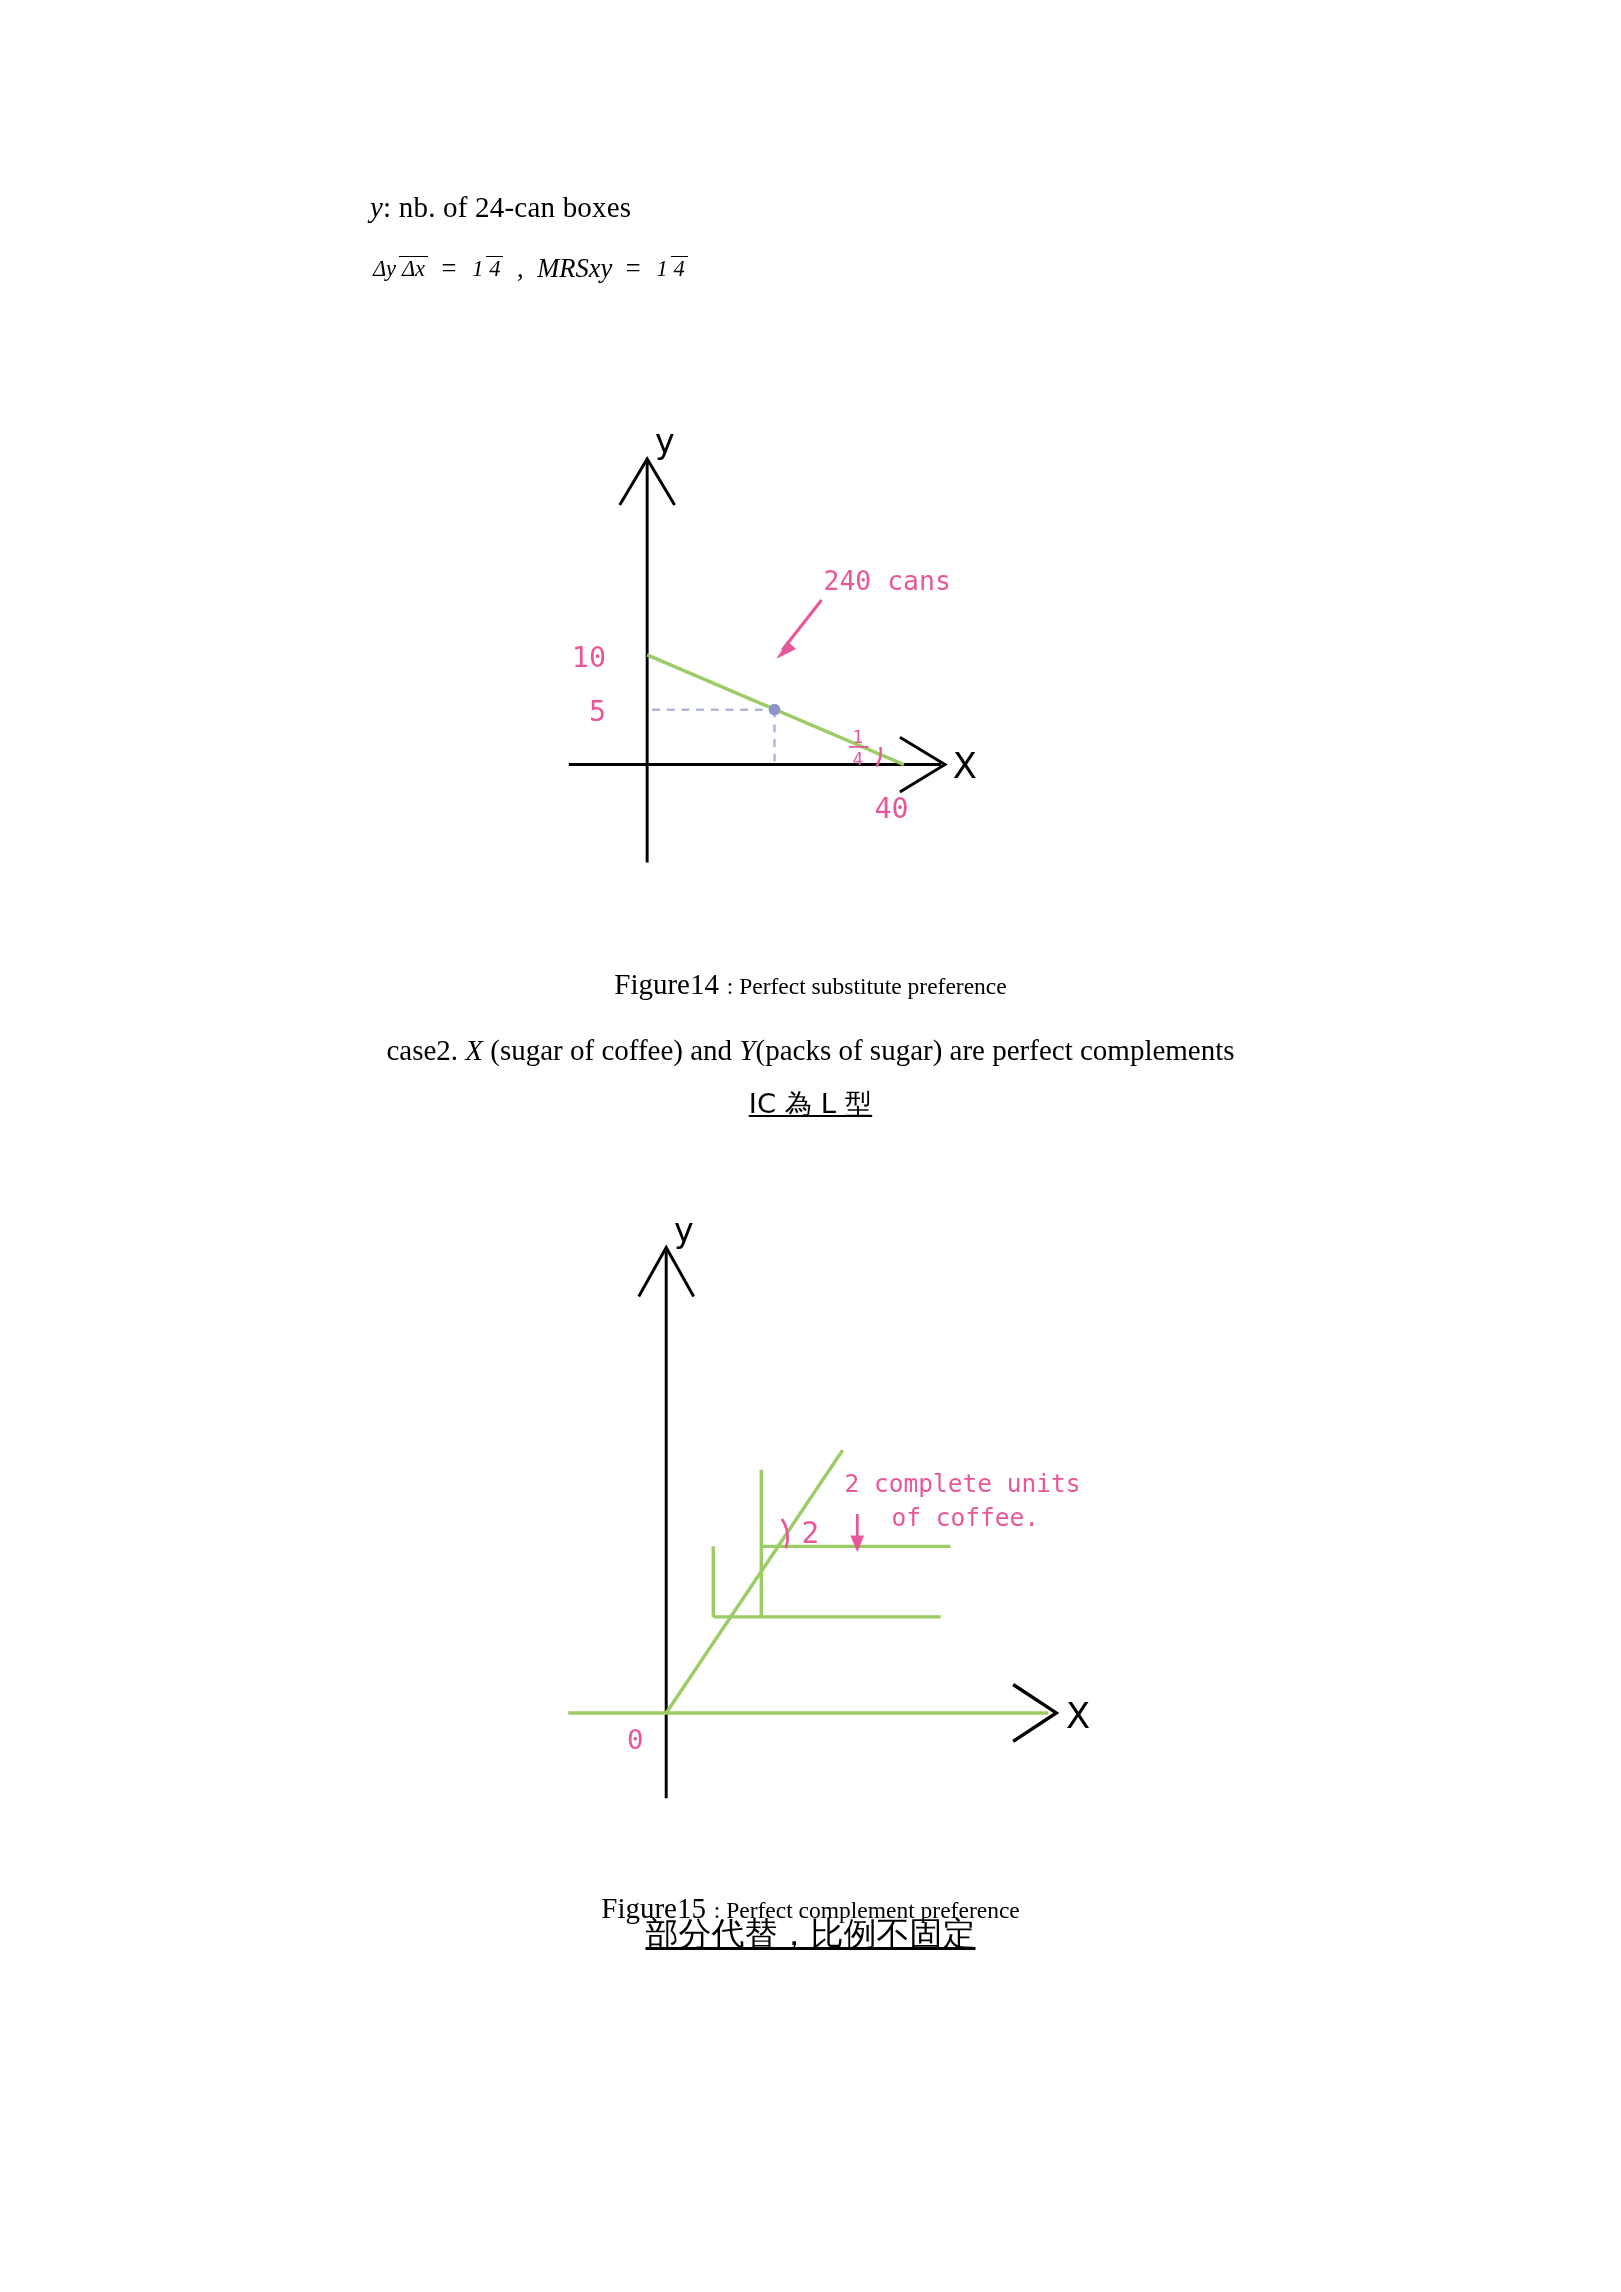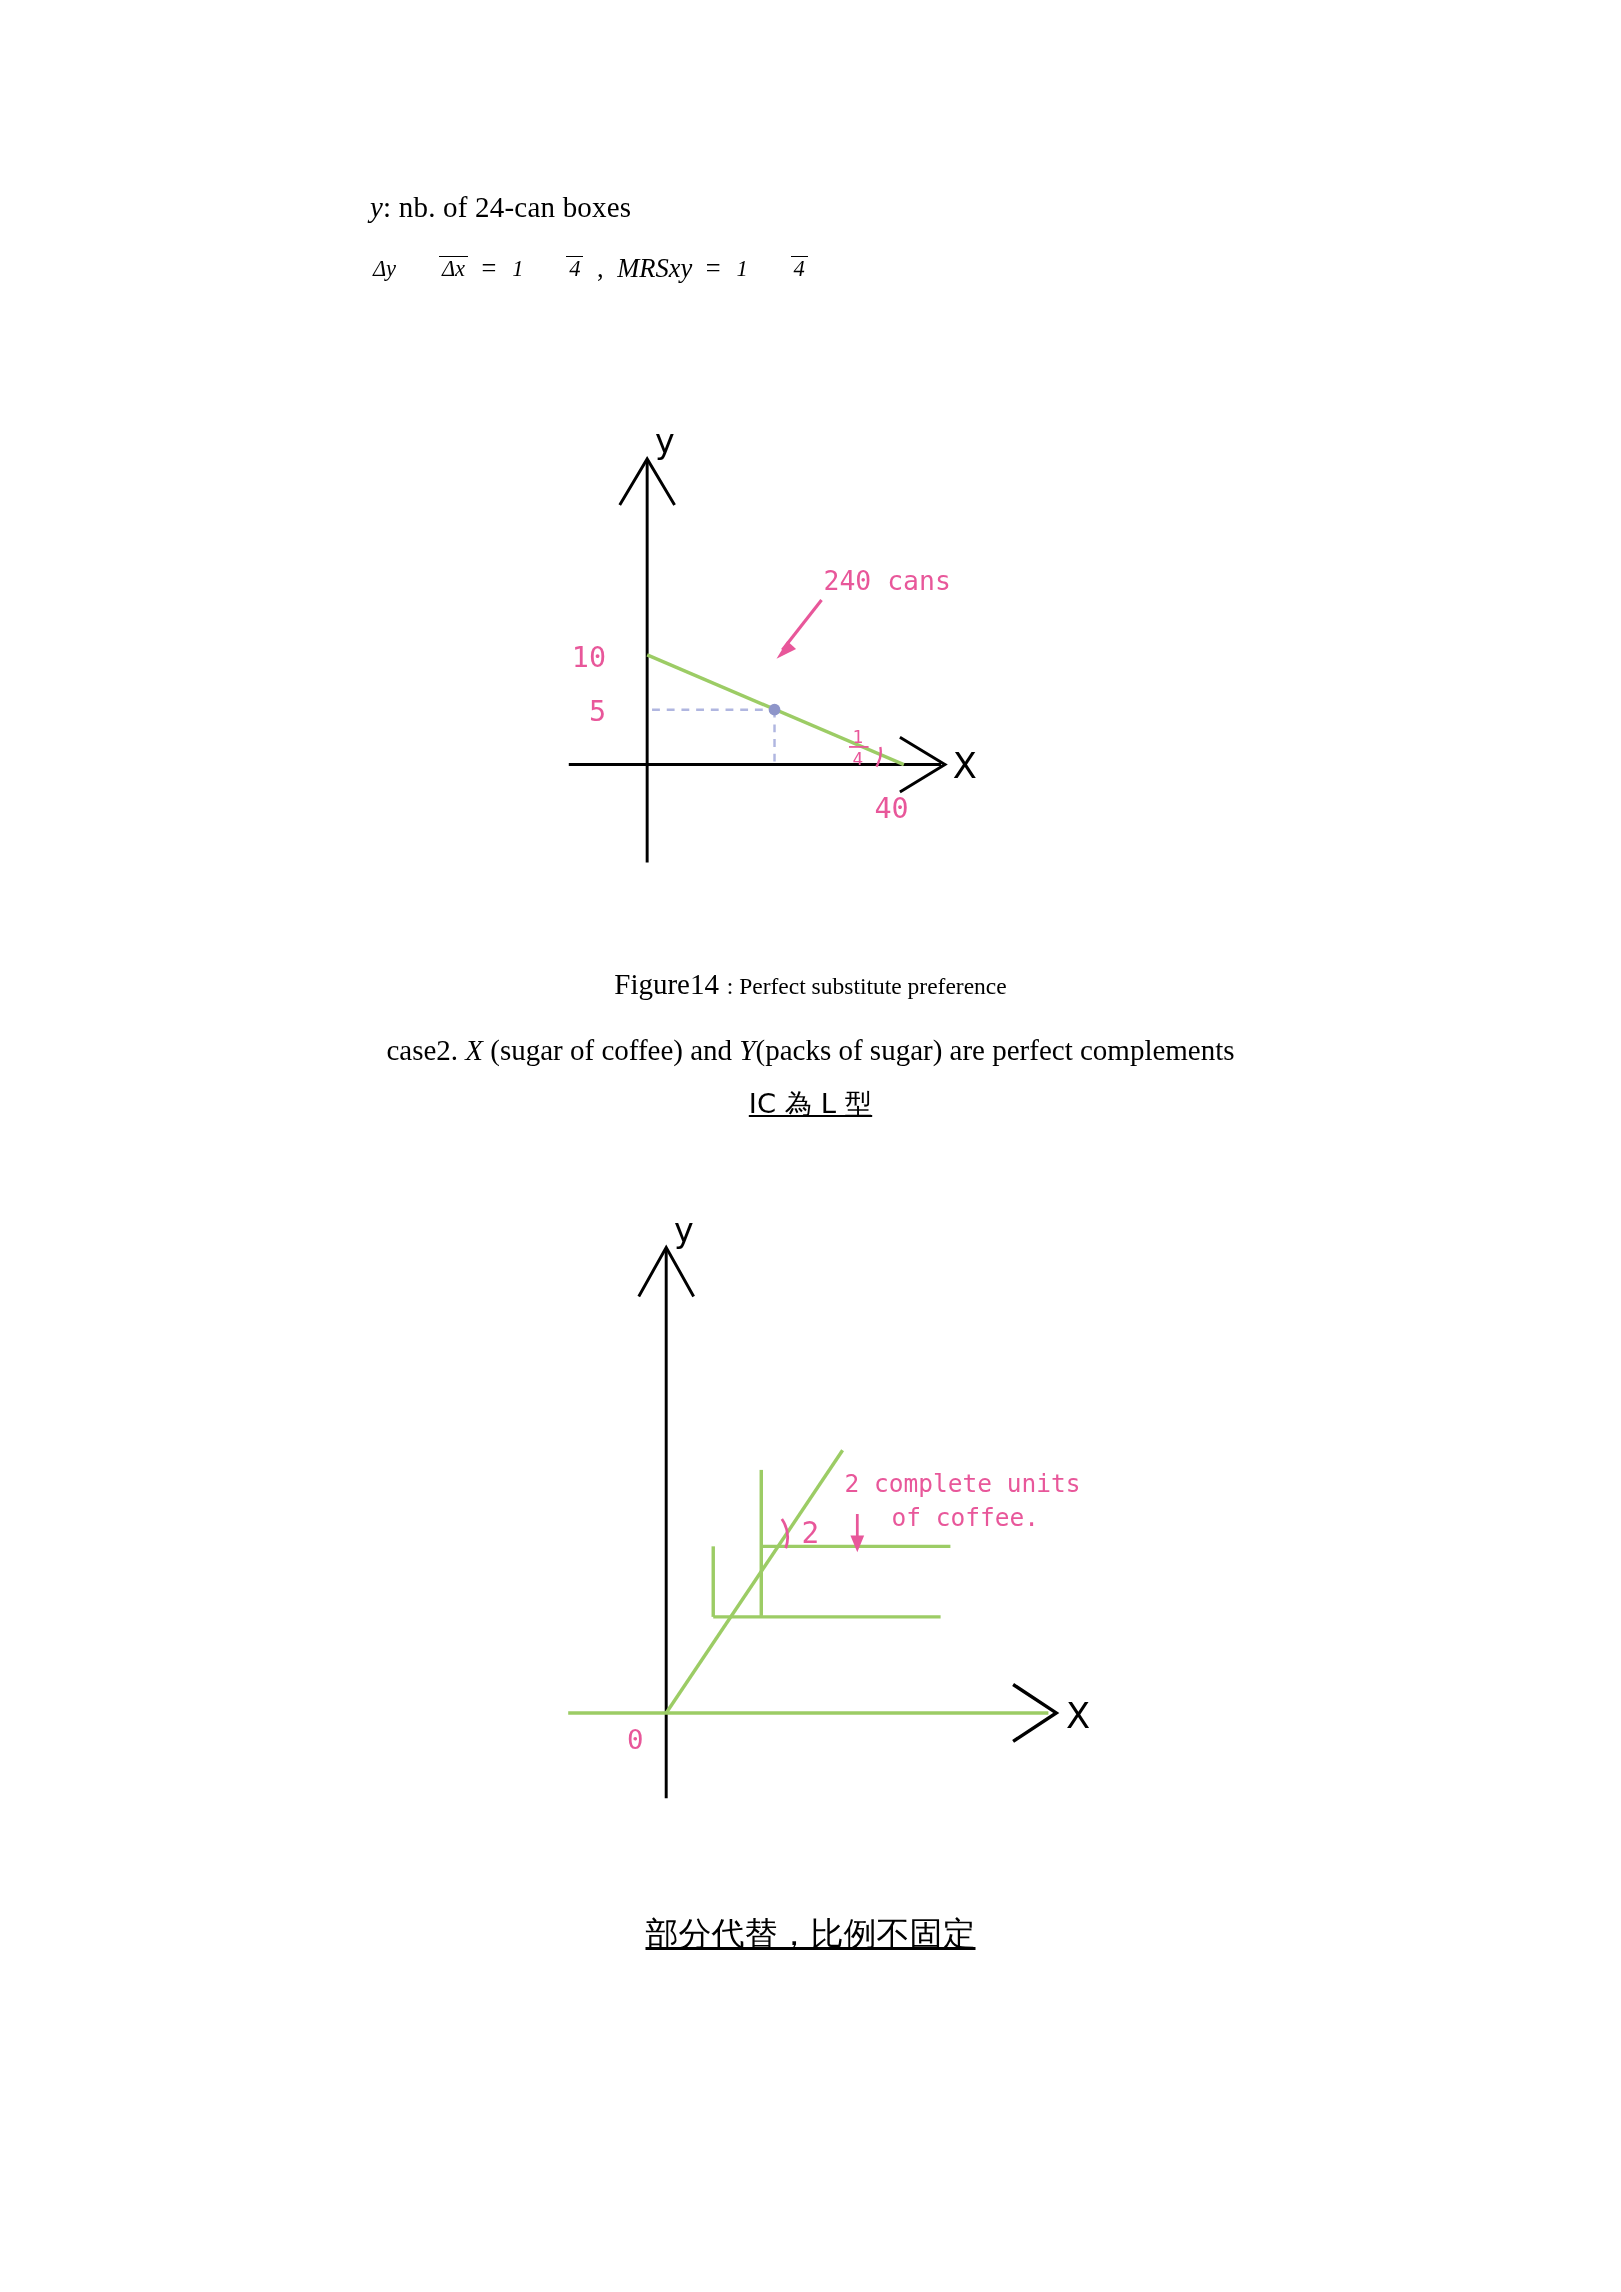--- a/index.html
+++ b/index.html
@@ -43,21 +43,21 @@
     font-style: italic;
   }
   .frac {
     display: inline-flex;
     align-items: center;
     vertical-align: middle;
     line-height: 1.05;
     font-size: 22.5px;
   }
   .frac .num { padding: 0 2.9px; }
-  .frac .den { padding: 0 2.9px; border-top: 1.6px solid #000; margin-left: 40px; }
+  .frac .den { padding: 0 2.9px; border-top: 1.6px solid #000; }
   .eqsign { font-style: italic; font-size: 26.5px; padding: 0 3.9px;}
   .comma { font-style: normal; padding: 0 5.9px; font-size: 26.5px; }
   .mrstext { font-style: italic; font-size: 26.5px; }
 
   
   .caption {
     position: absolute;
     width: 100%;
     text-align: center;
     font-size: 26.5px;
@@ -188,17 +188,20 @@
 
       <text x="322" y="288" font-family="'DejaVu Sans Mono', monospace" font-size="25" fill="#e8579a">2 complete units</text>
       <text x="370" y="322" font-family="'DejaVu Sans Mono', monospace" font-size="25" fill="#e8579a">of coffee.</text>
 
       <text x="148" y="32" font-family="'DejaVu Sans', sans-serif" font-size="34" fill="#000">y</text>
       <text x="548" y="528" font-family="'DejaVu Sans', sans-serif" font-size="36" fill="#000">X</text>
       <text x="100" y="550" font-family="'DejaVu Sans Mono', monospace" font-size="28" fill="#e8579a">0</text>
     </svg>
   </div>
 
+  <div class="caption" style="top:1892px;">
+    <span class="big">F</span><span class="big">igure15</span><span class="small" style="padding-left:7.8px">: Perfect complement preference</span>
+  </div>
 
   <div class="center-line cjk" style="top:1912px; font-size:33px;">部分代替，比例不固定</div>
 
 </div>
 
 
 </body></html>

